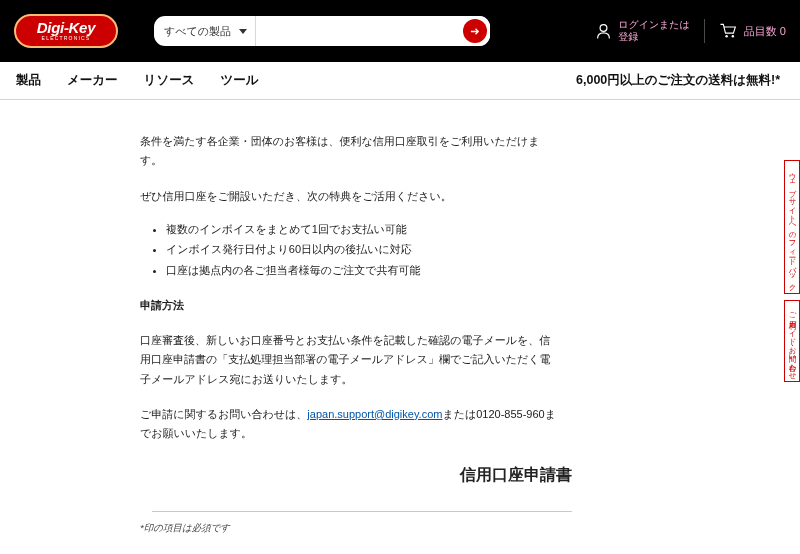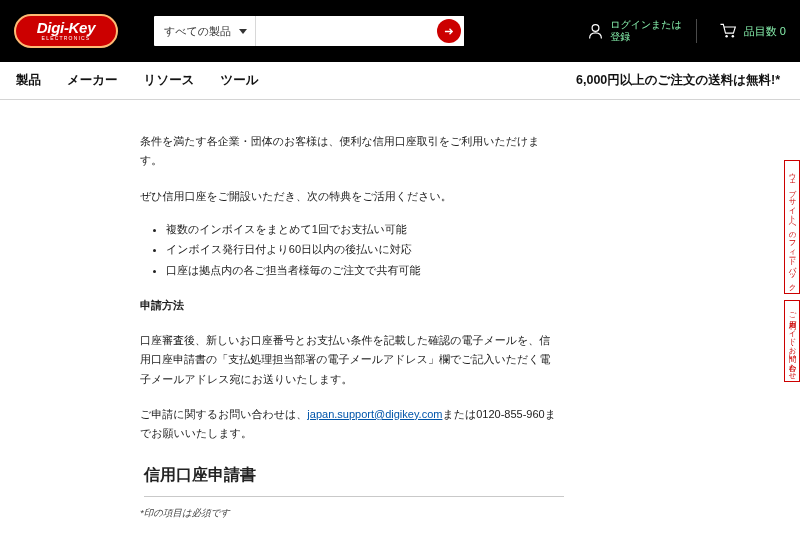--- a/index.html
+++ b/index.html
@@ -41,24 +41,24 @@
   }
   .logo-sub {
     font-size: 5px;
     letter-spacing: 1.2px;
     line-height: 7px;
   }
   .searchwrap {
     display: flex;
     align-items: flex-end;
     background: #ffffff;
-    border-radius: 1px;
+    border-radius: 11px;
     height: 30px;
     margin-left: 36px;
-    width: 310px;
+    width: 336px;
     overflow: hidden;
     position: relative;
   }
   .search-cat {
     display: flex;
     align-items: center;
     font-size: 11px;
     color: #333;
     padding: 0 8px 0 10px;
     white-space: nowrap;
@@ -95,22 +95,22 @@
     justify-content: center;
     font-size: 12px;
     border: none;
     cursor: pointer;
   }
   .header-right {
     position: absolute;
     right: 14px;
     display: flex;
     align-items: center;
-    color: #86efac;
-    gap: 9px;
+    color: #f9a8d4;
+    gap: 1px;
   }
   .account {
     display: flex;
     align-items: center;
     gap: 7px;
     padding-right: 14px;
     border-right: 1px solid #4a4a4a;
   }
   .account-text {
     font-size: 10px;
@@ -178,23 +178,24 @@
     font-size: 11px;
     font-weight: bold;
     margin: 0 0 6px 0;
   }
   .link { color: #0055aa; text-decoration: underline; }
 
   .form-title {
     font-size: 16px;
     font-weight: bold;
     border-bottom: 1px solid #c9c9c9;
-    padding-bottom: 7px;
-    margin: 18px 0 8px 4px;
+    padding-bottom: 22px;
+    margin: 18px 0 8px 12px;
     width: 420px;
+    text-align: right;
   }
   .req-note {
     font-size: 9.5px;
     font-style: italic;
     color: #444;
     margin-bottom: 14px;
   }
 
   
   .side-tabs {

